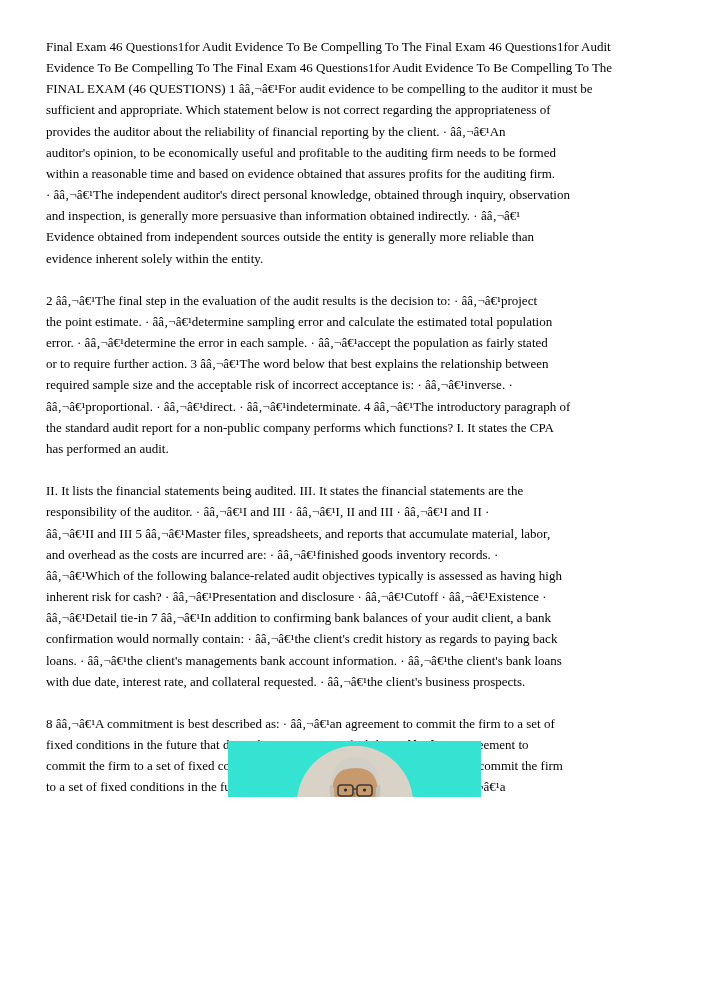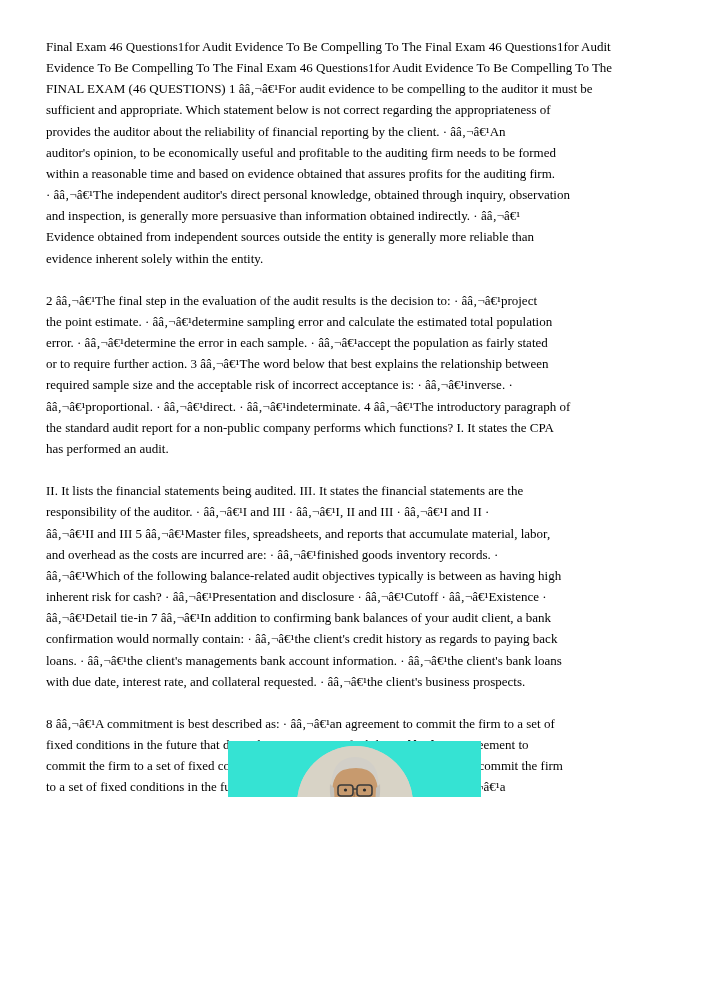--- a/index.html
+++ b/index.html
@@ -89,21 +89,21 @@
         <div class="line">required sample size and the acceptable risk of incorrect acceptance is: · ââ‚¬â€¹inverse. ·</div>
         <div class="line">ââ‚¬â€¹proportional. · ââ‚¬â€¹direct. · ââ‚¬â€¹indeterminate. 4 ââ‚¬â€¹The introductory paragraph of</div>
         <div class="line">the standard audit report for a non-public company performs which functions? I. It states the CPA</div>
         <div class="line">has performed an audit.</div>
       </div>
       <div class="paragraph">
         <div class="line">II. It lists the financial statements being audited. III. It states the financial statements are the</div>
         <div class="line">responsibility of the auditor. · ââ‚¬â€¹I and III · ââ‚¬â€¹I, II and III · ââ‚¬â€¹I and II ·</div>
         <div class="line">ââ‚¬â€¹II and III 5 ââ‚¬â€¹Master files, spreadsheets, and reports that accumulate material, labor,</div>
         <div class="line">and overhead as the costs are incurred are: · ââ‚¬â€¹finished goods inventory records. ·</div>
-        <div class="line">ââ‚¬â€¹Which of the following balance-related audit objectives typically is between as having high</div>
+        <div class="line">ââ‚¬â€¹Which of the following balance-related audit objectives typically is assessed as having high</div>
         <div class="line">inherent risk for cash? · ââ‚¬â€¹Presentation and disclosure · ââ‚¬â€¹Cutoff · ââ‚¬â€¹Existence ·</div>
         <div class="line">ââ‚¬â€¹Detail tie-in 7 ââ‚¬â€¹In addition to confirming bank balances of your audit client, a bank</div>
         <div class="line">confirmation would normally contain: · ââ‚¬â€¹the client's credit history as regards to paying back</div>
         <div class="line">loans. · ââ‚¬â€¹the client's managements bank account information. · ââ‚¬â€¹the client's bank loans</div>
         <div class="line">with due date, interest rate, and collateral requested. · ââ‚¬â€¹the client's business prospects.</div>
       </div>
       <div class="paragraph">
         <div class="line">8 ââ‚¬â€¹A commitment is best described as: · ââ‚¬â€¹an agreement to commit the firm to a set of</div>
         <div class="line">fixed conditions in the future that depend on company profitability. · ââ‚¬â€¹an agreement to</div>
         <div class="line">commit the firm to a set of fixed conditions in the future. · ââ‚¬â€¹an agreement to commit the firm</div>

